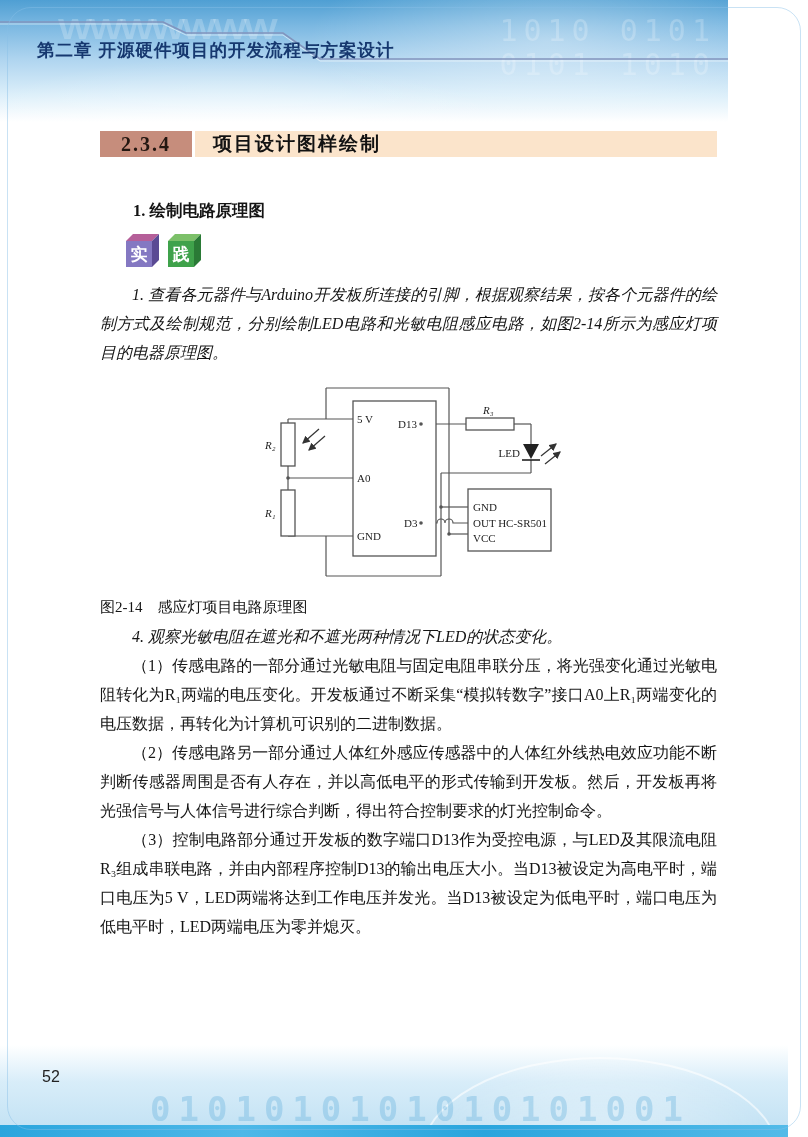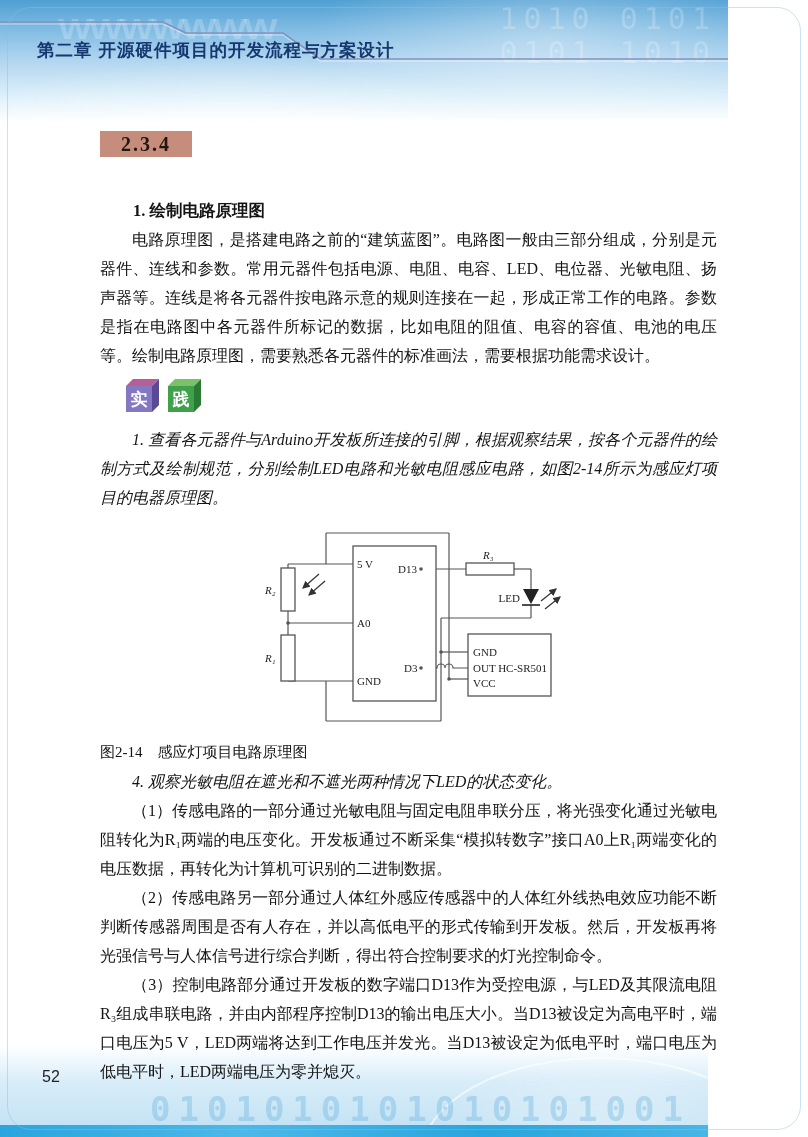--- a/index.html
+++ b/index.html
@@ -18,21 +18,21 @@
   .header .swirl1{position:absolute;left:-120px;top:40px;width:700px;height:220px;border-radius:50%;
     background:radial-gradient(ellipse at center,rgba(255,255,255,.55) 0%,rgba(255,255,255,0) 60%);}
   .header .swirl2{position:absolute;right:-80px;top:-60px;width:520px;height:200px;border-radius:50%;
     background:radial-gradient(ellipse at center,rgba(255,255,255,.35) 0%,rgba(255,255,255,0) 65%);}
   .www-mark{
     position:absolute; left:58px; top:8px; font-family:"Liberation Sans",sans-serif;
     font-weight:bold; font-size:36px; letter-spacing:-3px; color:rgba(255,255,255,.22);
     transform:scaleY(.8);
   }
   .binary-mark{
-    position:absolute; right:12px; top:2px; font-family:"DejaVu Sans Mono",monospace;
+    position:absolute; right:12px; top:14px; font-family:"DejaVu Sans Mono",monospace;
     font-size:30px; line-height:34px; letter-spacing:6px; color:rgba(255,255,255,.22);
     text-align:right; white-space:pre-line;
   }
   .header-line-svg{position:absolute;left:0;top:0;}
   .chapter-line{
     position:absolute; left:37px; top:38px;
     font-family:"Liberation Sans","DejaVu Sans",sans-serif;
     font-weight:bold; font-size:17.5px; color:var(--header_text,#16386f);
     letter-spacing:1px; display:flex; gap:6px;
   }
@@ -78,21 +78,21 @@
   .cube.purple .front{ background:#8478c2; } .cube.purple .top{ background:#b55f99; } .cube.purple .side{ background:#5a4a94; }
   .cube.green  .front{ background:#3fa24b; } .cube.green  .top{ background:#7cc069; } .cube.green  .side{ background:#2a7a36; }
   
   .figure-wrap{ margin:4px auto 0 auto; width:340px; transform:translateX(22px); }
   .figure-wrap svg{ display:block; }
   .fig-caption{ text-align:left; font-size:15px; margin-top:2px; text-indent:0 !important; }
   .schem-text{ font-family:"Liberation Serif","DejaVu Serif",serif; font-size:11px; fill:#222; }
   .schem-ital{ font-style:italic; }
   
   .footer{
-    position:absolute; left:0; bottom:0; width:708px; height:92px; overflow:hidden;
+    position:absolute; left:0; bottom:0; width:788px; height:92px; overflow:hidden;
     background:linear-gradient(180deg,rgba(255,255,255,0) 0%,#d8edf9 40%,#bfe0f3 100%);
     text-align:center;
   }
   .footer .globe{
     position:absolute; left:420px; bottom:-120px; width:360px; height:200px; border-radius:50%;
     border:2px solid rgba(255,255,255,.6);
     background:radial-gradient(ellipse at center,rgba(255,255,255,.5),rgba(255,255,255,0) 70%);
   }
   .footer-binary{
     position:absolute; left:150px; bottom:8px; font-family:"DejaVu Sans Mono",monospace;
@@ -125,25 +125,25 @@
   <div class="chapter-line">
     <span>第二章</span>
     <span>开源硬件项目的开发流程与方案设计</span>
   </div>
 </div>
 
 <div class="page-frame"></div>
 
 <div class="section-head">
   <div class="section-num">2.3.4</div>
+  <div class="section-title">项目设计图样绘制</div>
 </div>
 
 <div class="content">
   <div class="sub-heading">1. 绘制电路原理图</div>
-  <p>电路原理图，是搭建电路之前的“建筑蓝图”。电路图一般由三部分组成，分别是元器件、连线和参数。常用元器件包括电源、电阻、电容、LED、电位器、光敏电阻、扬声器等。连线是将各元器件按电路示意的规则连接在一起，形成正常工作的电路。参数是指在电路图中各元器件所标记的数据，比如电阻的阻值、电容的容值、电池的电压等。绘制电路原理图，需要熟悉各元器件的标准画法，需要根据功能需求设计。</p>
 
   <div class="badge">
     <div class="cube purple">
       <div class="top"></div>
       <div class="side"></div>
       <div class="front">实</div>
     </div>
     <div class="cube green">
       <div class="top"></div>
       <div class="side"></div>

